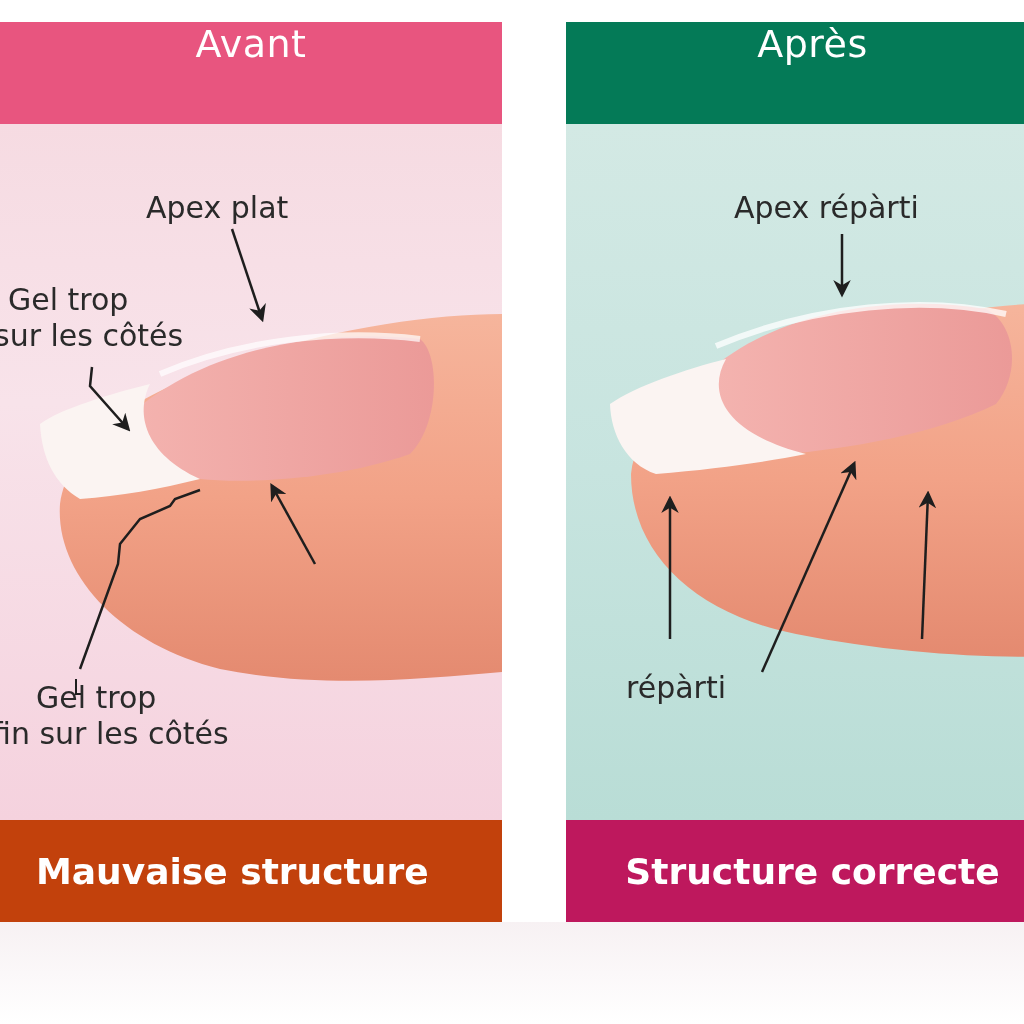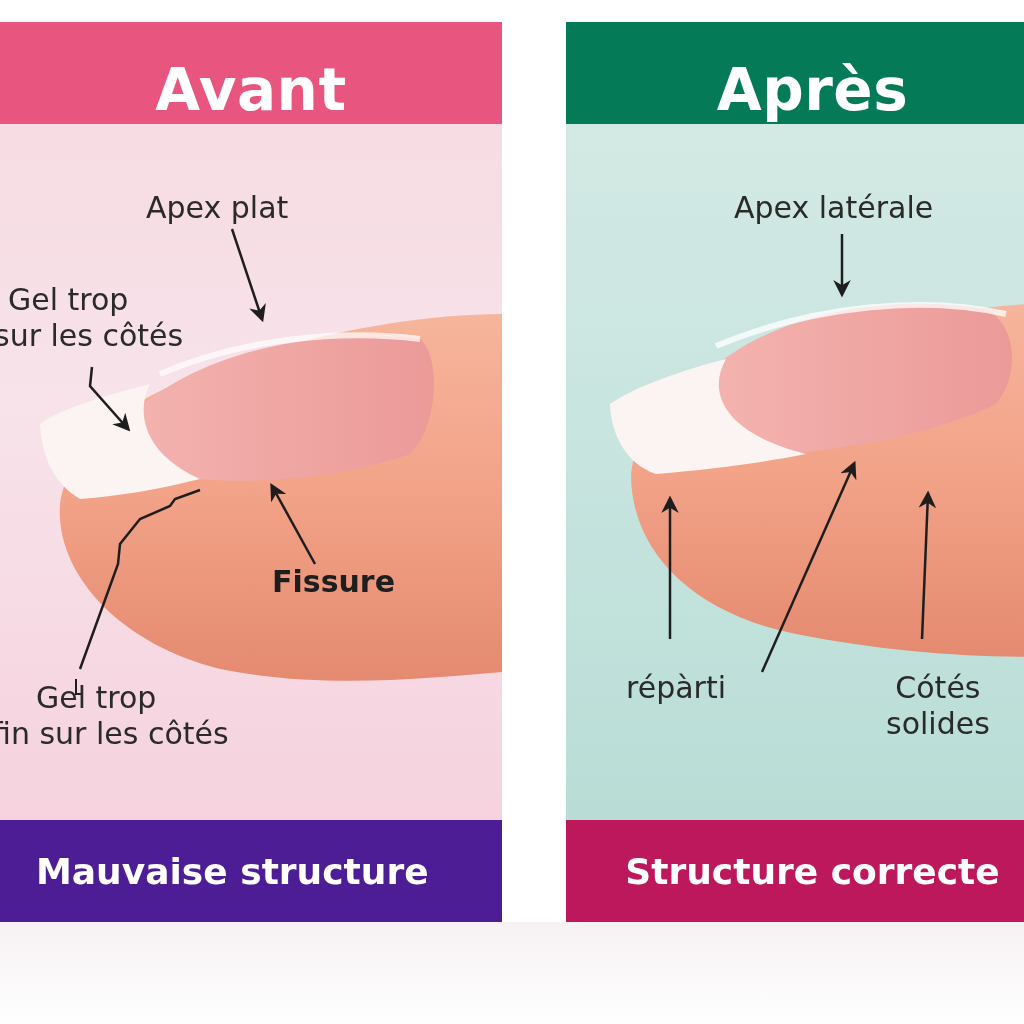--- a/index.html
+++ b/index.html
@@ -6,34 +6,34 @@
   body {
     width:1024px; height:1024px; position:relative; overflow:hidden;
     background:#ffffff;
     font-family:"DejaVu Sans", "Liberation Sans", sans-serif;
   }
   .panel { position:absolute; top:22px; height:900px; overflow:hidden; }
   .panel.left { left:0; width:502px; }
   .panel.right { left:518px; width:493px;margin-left:48px; }
   .header {
     position:absolute; left:0; top:0; width:100%; height:102px;
-    display:flex; align-items:flex-end; justify-content:center;
-    color:#fff; font-weight:bold; font-size:58px; letter-spacing:0.5px;
+    display:flex; align-items:flex-start; justify-content:center;
+    color:#fff; font-weight:normal; font-size:38px; letter-spacing:0.5px;
   }
   .left .header { background:#e8557f; }
   .right .header { background:#047a57; }
   .body-area { position:absolute; left:0; top:102px; width:100%; height:696px; }
   .left .body-area { background:linear-gradient(180deg,#f6dbe2 0%,#f8e3ea 40%,#f5d2de 100%); }
   .right .body-area { background:linear-gradient(180deg,#d3e9e4 0%,#c7e4df 50%,#b9ddd6 100%); }
   .footer {
     position:absolute; left:0; top:798px; width:100%; height:102px;
     display:flex; align-items:center; justify-content:center;
     color:#fff; font-weight:bold; font-size:36px;
   }
-  .left .footer { background:#4c1d95; justify-content:flex-start; padding-left:36px; box-sizing:border-box; }
+  .left .footer { background:#c2410c; justify-content:flex-start; padding-left:36px; box-sizing:border-box; }
   .right .footer { background:#be185d; }
   .label {
     position:absolute; color:#2a2a2a; font-size:30px; line-height:1.2; text-align:center;
     white-space:nowrap;
   }
   .label.bold { font-weight:bold; color:#1e1e1e; }
   svg.art { position:absolute; left:0; top:0; }
   .fade {
     position:absolute; left:0; top:922px; width:1024px; height:102px;
     background:linear-gradient(180deg,#f7f1f3 0%,#ffffff 100%);
@@ -76,21 +76,20 @@
       <line x1="315" y1="440" x2="272" y2="362" stroke="#1e1e1e" stroke-width="2.5" marker-end="url(#arrL)"></line>
       <polyline points="80,545 118,440 120,420 140,395 170,382 175,375 200,366" fill="none" stroke="#1e1e1e" stroke-width="2.5"></polyline>
       <path d="M76,555 L76,570 L82,570" fill="none" stroke="#1e1e1e" stroke-width="2"></path>
     </svg>
     <div class="label" style="left:146px; top:66px;">Apex plat</div>
     <div class="label" style="left:-6px; top:158px; text-align:left;">
       <div style="padding-left:14px;">Gel trop</div>
       <div>sur les côtés</div>
     </div>
     <div class="label bold" style="left:272px; top:440px;">
-      <div>Fissure</div>
     </div>
     <div class="label" style="left:-8px; top:556px;">
       <div style="padding-left:44px; text-align:left;">Gel trop</div>
       <div>fin sur les côtés</div>
     </div>
   </div>
   <div class="footer">
     <span>Mauvaise structure</span>
   </div>
 </div>
@@ -118,27 +117,23 @@
       <path d="M503,178 C430,180 330,190 220,230 C120,265 70,300 65,350 C65,430 130,490 230,510 C330,530 430,535 503,532 Z" fill="url(#skinR)"></path>
       <path d="M140,250 C210,185 330,170 420,185 C450,200 455,250 430,280 C370,310 280,325 220,330 C180,320 150,290 140,250 Z" fill="url(#nailR)"></path>
       <path d="M44,280 C70,262 120,245 160,235 C140,270 160,310 240,330 C200,338 150,345 90,350 C60,340 45,310 44,280 Z" fill="#fbf4f2"></path>
       <path d="M150,222 C250,180 360,172 440,190" stroke="#ffffff" stroke-width="6" fill="none" opacity="0.75"></path>
 
       <line x1="276" y1="110" x2="276" y2="170" stroke="#1e1e1e" stroke-width="2.5" marker-end="url(#arrR)"></line>
       <line x1="104" y1="515" x2="104" y2="375" stroke="#1e1e1e" stroke-width="2.5" marker-end="url(#arrR)"></line>
       <line x1="196" y1="548" x2="288" y2="340" stroke="#1e1e1e" stroke-width="2.5" marker-end="url(#arrR)"></line>
       <line x1="356" y1="515" x2="362" y2="370" stroke="#1e1e1e" stroke-width="2.5" marker-end="url(#arrR)"></line>
     </svg>
-    <div class="label" style="left:168px; top:66px;">Apex latérale</div>
+    <div class="label" style="left:168px; top:66px;">Apex répàrti</div>
     <div class="label" style="left:50px; top:546px;">
       <div style="text-align:right; padding-left:10px;">répàrti</div>
-    </div>
-    <div class="label" style="left:320px; top:546px;">
-      <div>Cótés</div>
-      <div>solides</div>
     </div>
   </div>
   <div class="footer">
     <span>Structure correcte</span>
   </div>
 </div>
 
 <div class="fade"></div>
 
 </body></html>

